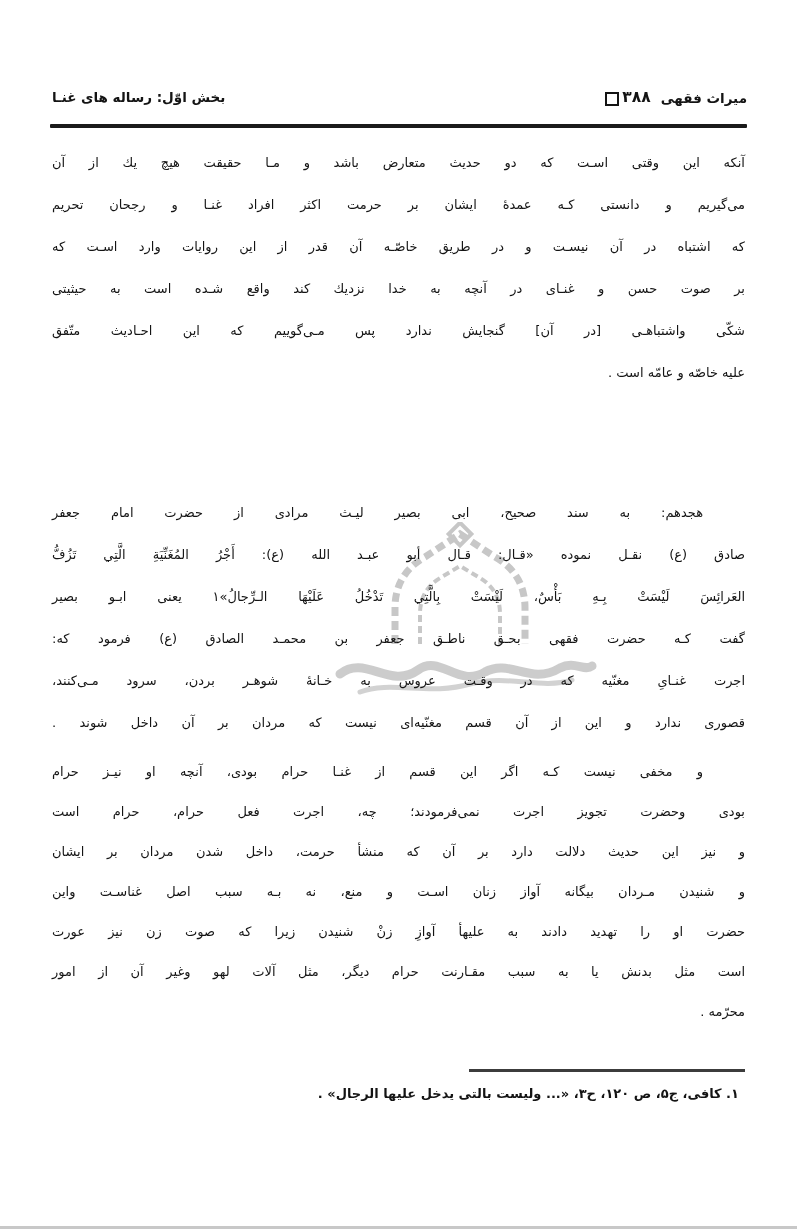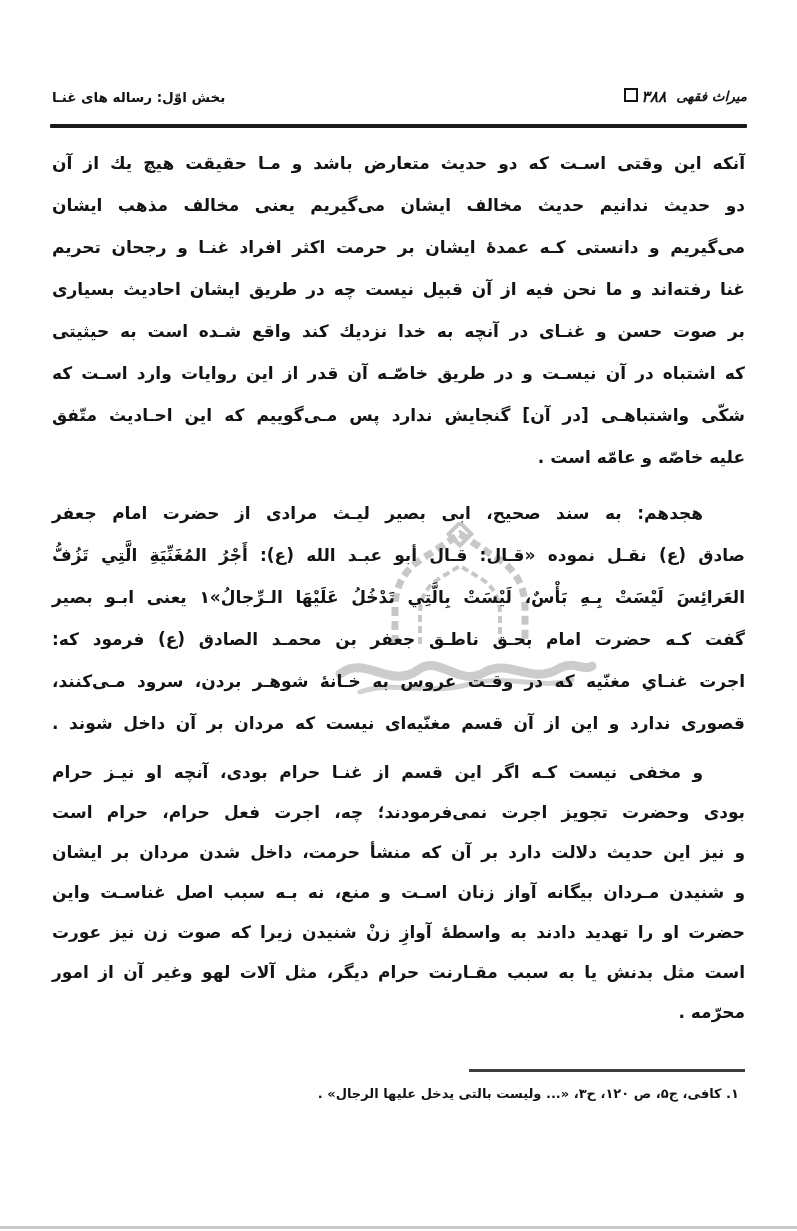--- a/index.html
+++ b/index.html
@@ -8,35 +8,35 @@
     background:#ffffff; overflow:hidden;
     font-family:"DejaVu Sans", sans-serif; color:#141414;
   }
   
   .hdr {
     position:absolute; top:84px; left:52px; right:50px; height:26px;
     display:flex; justify-content:space-between; align-items:center;
     direction:ltr; font-weight:bold; font-size:13.5px;
   }
   .hdr-left { direction:rtl; letter-spacing:.2px; }
-  .hdr-right { display:flex; align-items:flex-start; direction:ltr;font-style:italic; }
+  .hdr-right { display:flex; align-items:flex-end; direction:ltr; }
   .sq {
     width:10px; height:10px; border:2.5px solid #141414;
     display:inline-block; margin-right:3px;
   }
   .pnum { font-size:15.5px; letter-spacing:1px; margin-right:10px; }
   .btitle { direction:rtl; }
   .hrule {
     position:absolute; top:124px; left:50px; right:50px; height:4px;
     background:#1a1a1a; border-radius:1px;
   }
   
   .para {
     position:absolute; left:52px; right:52px; z-index:2;
-    direction:rtl; font-weight:bold; font-size:17px; line-height:42px;
+    direction:rtl; font-weight:normal; font-size:13px; line-height:42px;
   }
   .p1 { top:142px; }
   .p2 { top:492px; }
   .p3 { top:752px; line-height:40px; }
   .line { text-align:justify; text-align-last:justify; }
   .line.indent { padding-right:42px; }
   .line.end { text-align:right; text-align-last:right; }
   
   .fnote-rule {
     position:absolute; top:1069px; right:52px; width:276px; height:2.5px;
@@ -75,42 +75,40 @@
       <span class="sq"></span>
       <span class="pnum">۳۸۸</span>
       <span class="btitle">میراث فقهی</span>
     </div>
   </header>
   <div class="hrule"></div>
 
   <main>
     <div class="para p1">
         <div class="line">آنکه این وقتی اسـت که دو حدیث متعارض باشد و مـا حقیقت هیچ یك از آن</div>
-        <div class="line">دو حدیث ندانیم حدیث مخالف ایشان می‌گیریم یعنی مخالف مذهب ایشان</div>
         <div class="line">می‌گیریم و دانستی کـه عمدهٔ ایشان بر حرمت اکثر افراد غنـا و رجحان تحریم</div>
-        <div class="line">غنا رفته‌اند و ما نحن فیه از آن قبیل نیست چه در طریق ایشان احادیث بسیاری</div>
+        <div class="line">که اشتباه در آن نیسـت و در طریق خاصّـه آن قدر از این روایات وارد اسـت که</div>
         <div class="line">بر صوت حسن و غنـای در آنچه به خدا نزدیك کند واقع شـده است به حیثیتی</div>
-        <div class="line">که اشتباه در آن نیسـت و در طریق خاصّـه آن قدر از این روایات وارد اسـت که</div>
         <div class="line">شکّی واشتباهـی [در آن] گنجایش ندارد پس مـی‌گوییم که این احـادیث متّفق</div>
         <div class="line end">علیه خاصّه و عامّه است .</div>
       </div>
     <div class="para p2">
         <div class="line indent">هجدهم: به سند صحیح، ابی بصیر لیـث مرادی از حضرت امام جعفر</div>
         <div class="line">صادق (ع) نقـل نموده «قـال: قـال أبو عبـد الله (ع): أَجْرُ المُغَنِّيَةِ الَّتِي تَزُفُّ</div>
         <div class="line">العَرائِسَ لَيْسَتْ بِـهِ بَأْسٌ، لَيْسَتْ بِالَّتِي تَدْخُلُ عَلَيْهَا الـرِّجالُ»۱ یعنی ابـو بصیر</div>
-        <div class="line">گفت کـه حضرت امام بحـق ناطـق جعفر بن محمـد الصادق (ع) فرمود که:</div>
+        <div class="line">گفت کـه حضرت فقهی بحـق ناطـق جعفر بن محمـد الصادق (ع) فرمود که:</div>
         <div class="line">اجرت غنـایِ مغنّیه که در وقـت عروس به خـانهٔ شوهـر بردن، سرود مـی‌کنند،</div>
         <div class="line">قصوری ندارد و این از آن قسم مغنّیه‌ای نیست که مردان بر آن داخل شوند .</div>
       </div>
     <div class="para p3">
         <div class="line indent">و مخفی نیست کـه اگر این قسم از غنـا حرام بودی، آنچه او نیـز حرام</div>
         <div class="line">بودی وحضرت تجویز اجرت نمی‌فرمودند؛ چه، اجرت فعل حرام، حرام است</div>
         <div class="line">و نیز این حدیث دلالت دارد بر آن که منشأ حرمت، داخل شدن مردان بر ایشان</div>
         <div class="line">و شنیدن مـردان بیگانه آواز زنان اسـت و منع، نه بـه سبب اصل غناسـت واین</div>
-        <div class="line">حضرت او را تهدید دادند به واسطهٔ آوازِ زنْ شنیدن زیرا که صوت زن نیز عورت</div>
+        <div class="line">حضرت او را تهدید دادند به علیهأ آوازِ زنْ شنیدن زیرا که صوت زن نیز عورت</div>
         <div class="line">است مثل بدنش یا به سبب مقـارنت حرام دیگر، مثل آلات لهو وغیر آن از امور</div>
         <div class="line end">محرّمه .</div>
       </div>
   </main>
 
   <div class="fnote-rule"></div>
   <div class="fnote">۱. کافی، ج۵، ص ۱۲۰، ح۳، «... ولیست بالتی یدخل علیها الرجال» .</div>
 
   <div class="scan-edge"></div>
 </div>

